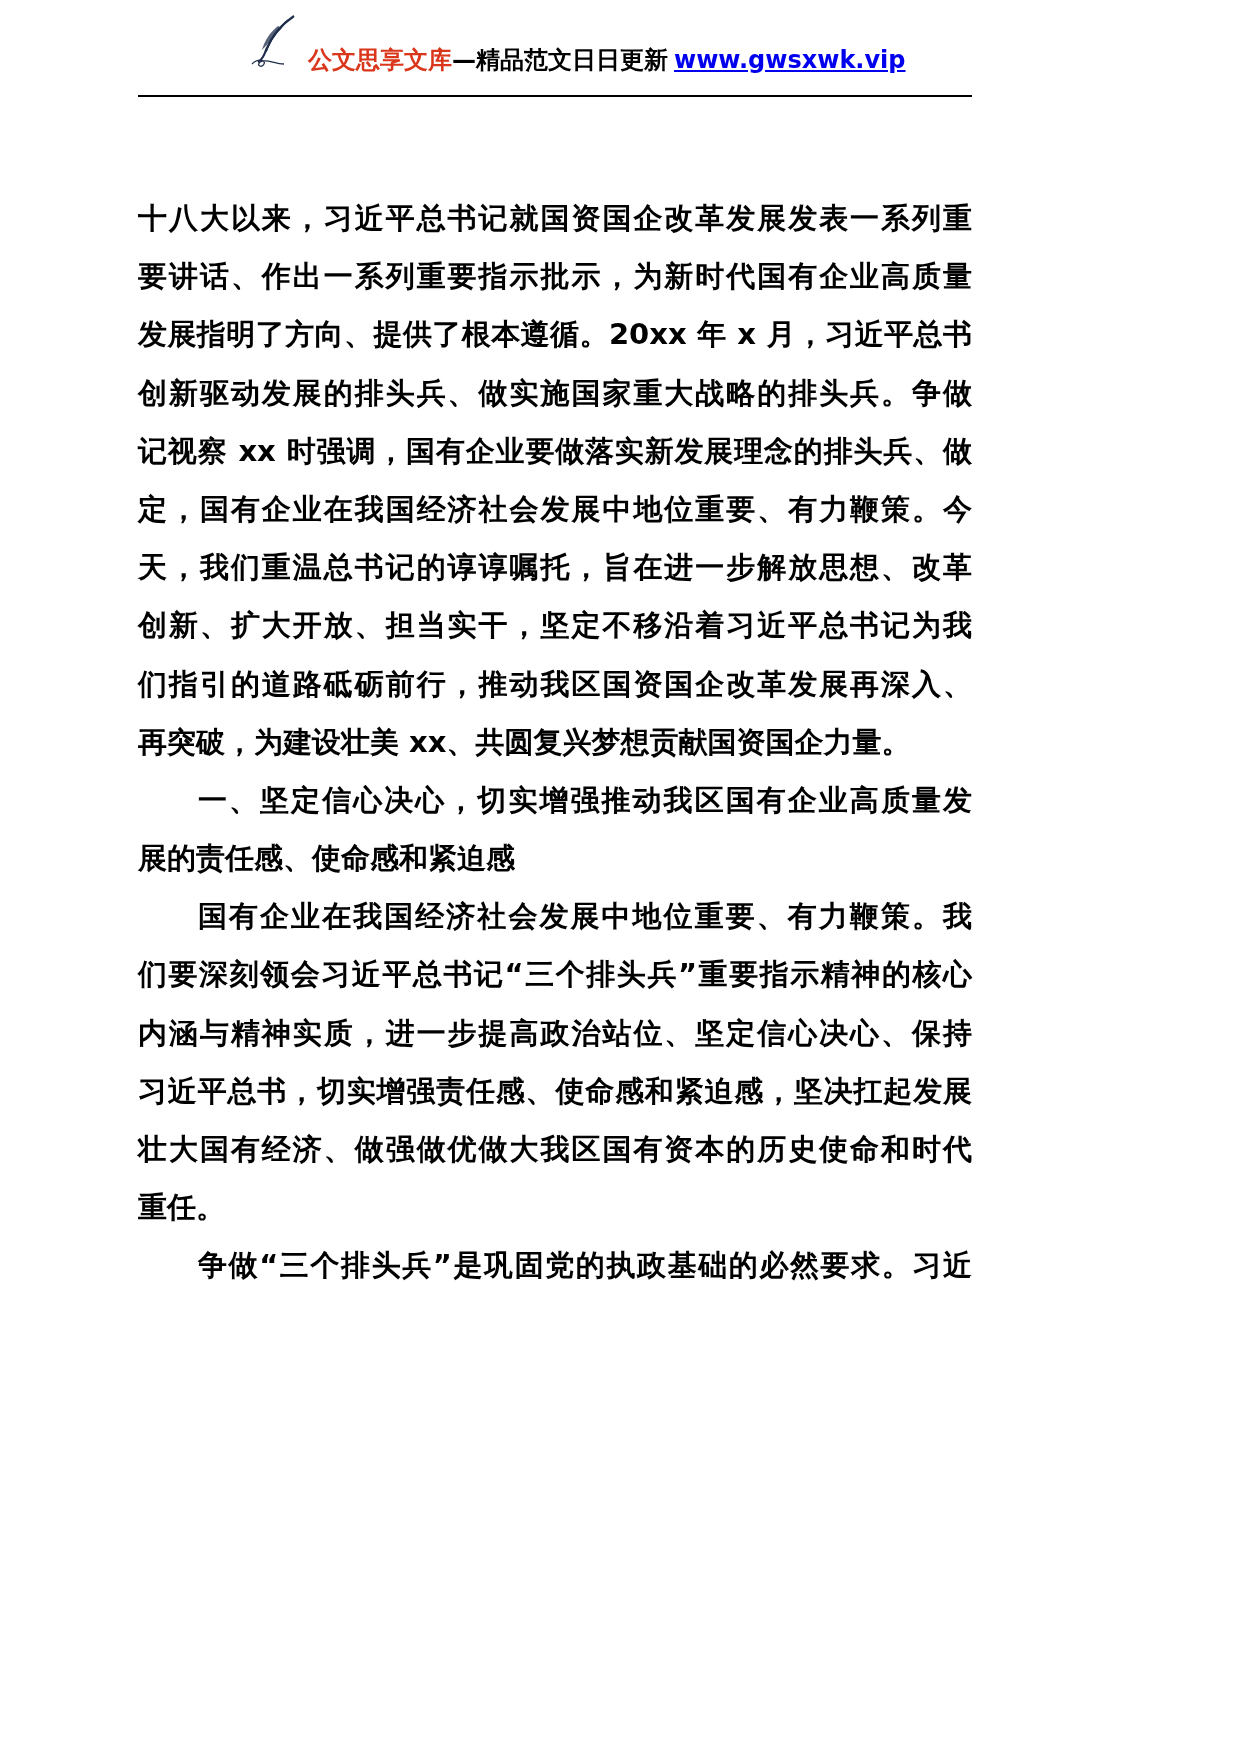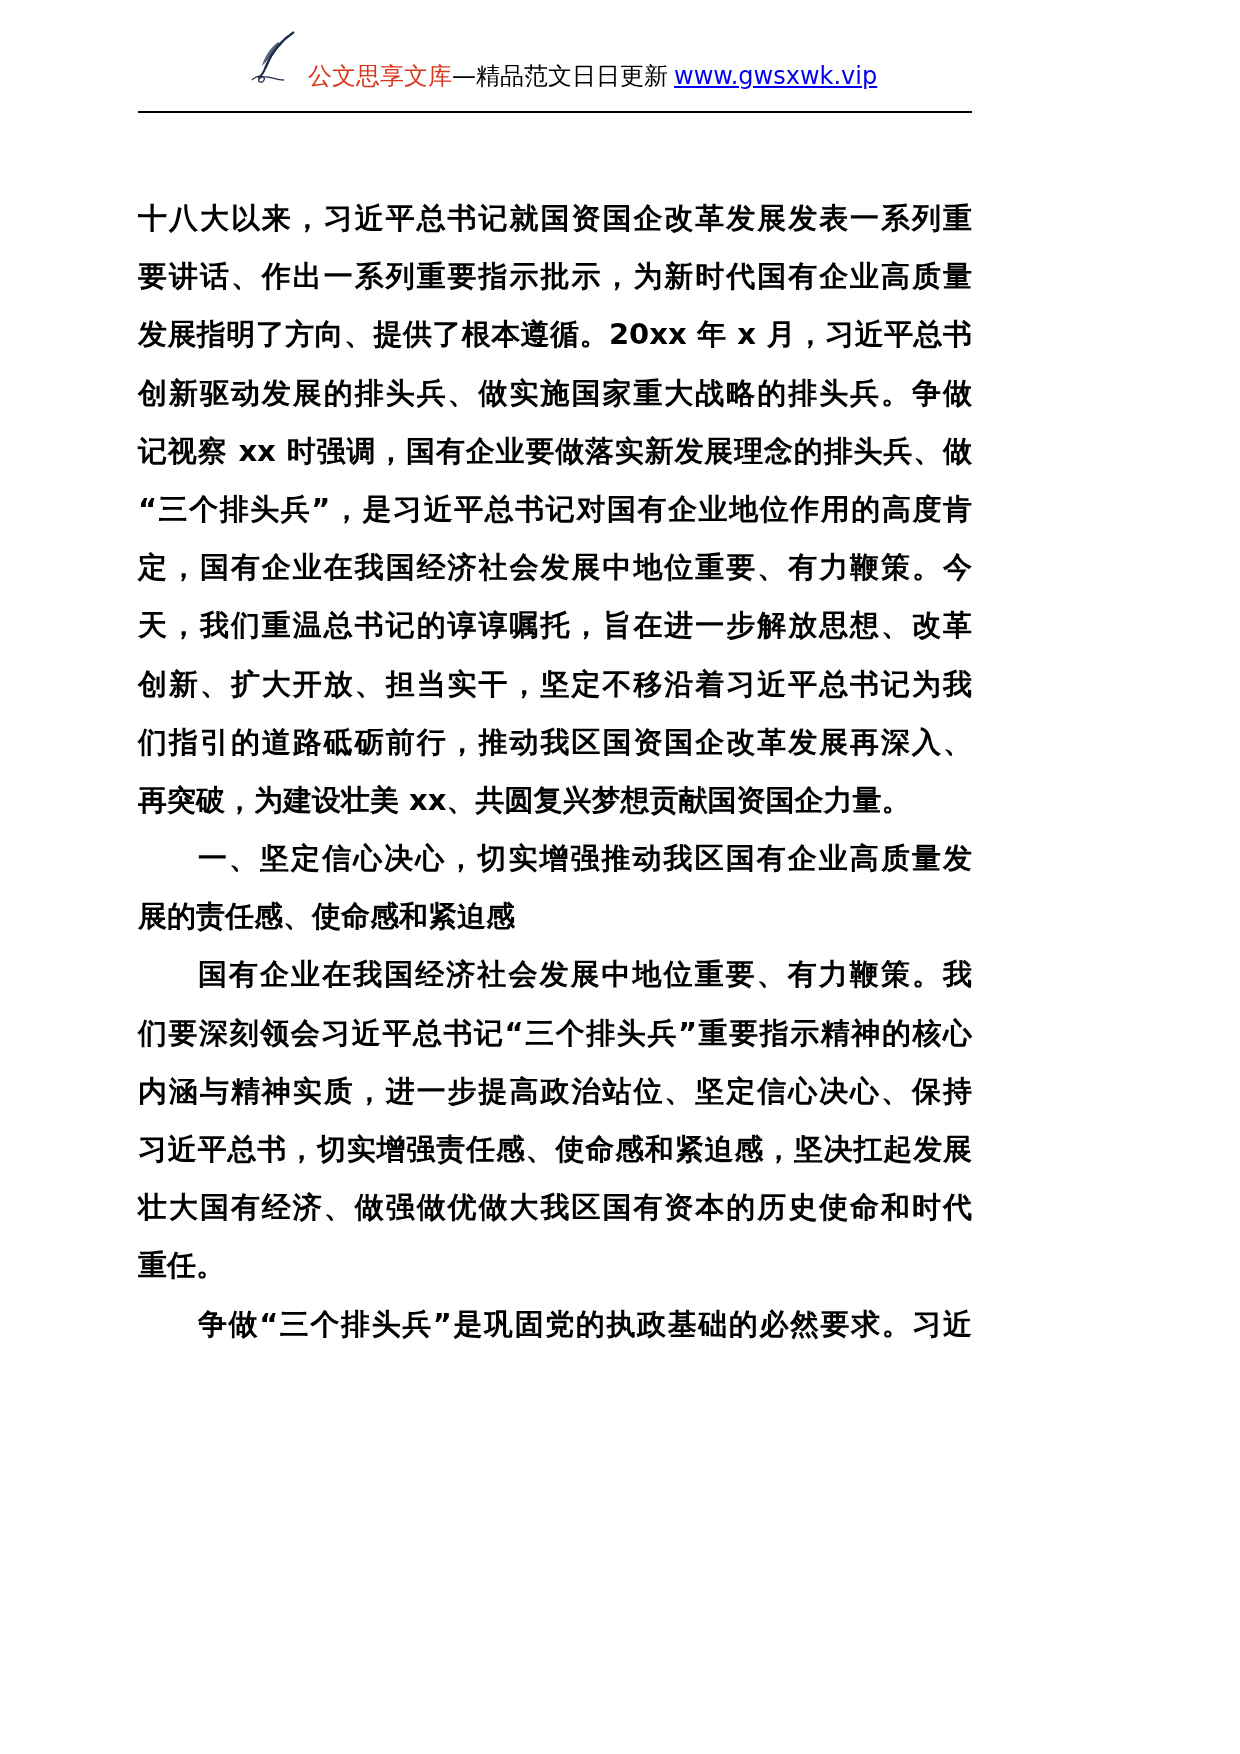--- a/index.html
+++ b/index.html
@@ -1,18 +1,18 @@
 <!DOCTYPE html>
 <html><head>
 <meta charset="utf-8">
 <style>
   html, body { margin: 0; padding: 0; background: #ffffff; }
   body { width: 1240px; height: 1754px; position: relative; overflow: hidden;
          font-family: "DejaVu Sans", "Liberation Sans", sans-serif; color: #000; }
-  .header { position: absolute; left: 0; top: 16px; width: 1140px; height: 110px; }
+  .header { position: absolute; left: 0; top: 0; width: 1140px; height: 110px; font-weight: bold; }
   .logo { position: absolute; left: 248px; top: 14px; width: 56px; height: 56px; }
   .header-text { position: absolute; left: 308px; top: 44px; font-size: 24px; line-height: 32px; white-space: nowrap; }
   .brand { color: #d9361b; }
   .slogan { color: #000; }
   .site-link { color: #0000ee; text-decoration: underline; margin-left: 6px; }
   .rule { position: absolute; left: 138px; top: 95px; width: 834px; height: 2px; background: #000; }
   .body { position: absolute; left: 138px; top: 196px; width: 834px; }
   .line { font-size: 29px; height: 58.2px; line-height: 45px; text-align: justify; text-align-last: justify; white-space: nowrap; font-weight: bold; }
   .line.last { text-align-last: left; }
   .line.indent { padding-left: 60px; }
@@ -34,21 +34,20 @@
   <div class="rule"></div>
 </div>
 
 <div class="body">
   <div>
     <div class="line">十八大以来，习近平总书记就国资国企改革发展发表一系列重</div>
     <div class="line">要讲话、作出一系列重要指示批示，为新时代国有企业高质量</div>
     <div class="line">发展指明了方向、提供了根本遵循。20xx 年 x 月，习近平总书</div>
     <div class="line">创新驱动发展的排头兵、做实施国家重大战略的排头兵。争做</div>
     <div class="line">记视察 xx 时强调，国有企业要做落实新发展理念的排头兵、做</div>
-    <div class="line">“三个排头兵”，是习近平总书记对国有企业地位作用的高度肯</div>
     <div class="line">定，国有企业在我国经济社会发展中地位重要、有力鞭策。今</div>
     <div class="line">天，我们重温总书记的谆谆嘱托，旨在进一步解放思想、改革</div>
     <div class="line">创新、扩大开放、担当实干，坚定不移沿着习近平总书记为我</div>
     <div class="line">们指引的道路砥砺前行，推动我区国资国企改革发展再深入、</div>
     <div class="line last">再突破，为建设壮美 xx、共圆复兴梦想贡献国资国企力量。</div>
   </div>
   <div class="heading">
     <div class="line indent">一、坚定信心决心，切实增强推动我区国有企业高质量发</div>
     <div class="line last">展的责任感、使命感和紧迫感</div>
   </div>

